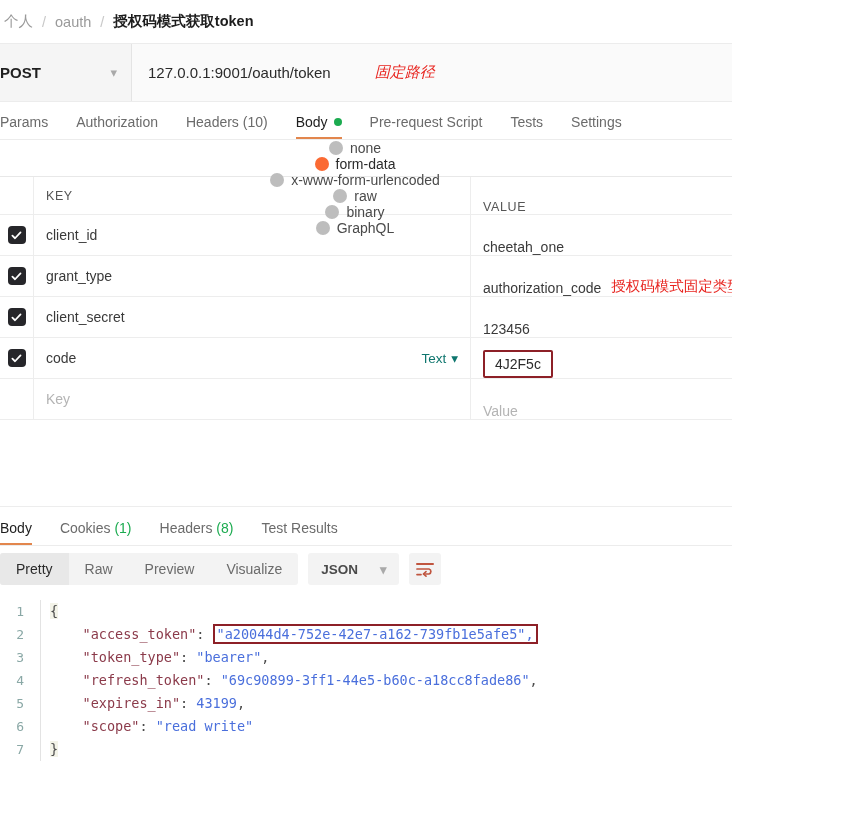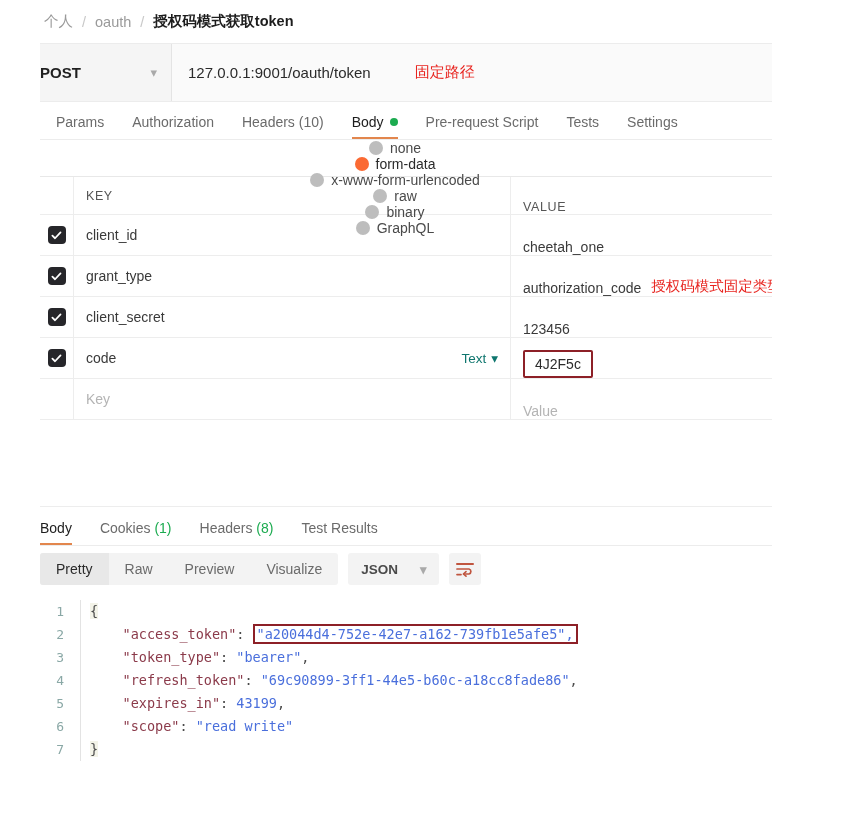--- a/index.html
+++ b/index.html
@@ -3,21 +3,21 @@
 <meta charset="utf-8">
 <style>
   * { box-sizing: border-box; }
   html, body {
     margin: 0; padding: 0;
     width: 851px; height: 814px;
     background: #ffffff;
     font-family: "Liberation Sans", sans-serif;
     -webkit-font-smoothing: antialiased;
   }
-  .app { position: relative; width: 732px; height: 814px; overflow: hidden; background:#fff;margin-left:40px; }
+  .app { position: relative; width: 732px; height: 814px; overflow: hidden; background:#fff; }
 
   
   .breadcrumb {
     height: 44px;
     display: flex; align-items: center;
     padding-left: 4px;
     font-size: 14.5px;
     border-bottom: 1px solid #ececec;
   }
   .bc-seg { color: #9a9a9a; }
@@ -45,28 +45,29 @@
     display: flex; align-items: center;
     padding-left: 16px;
     font-size: 15px; color: #2b2b2b;
     background: #fafafa;
   }
   .annot-red {
     color: #e8241f;
     font-size: 15px;
     margin-left: 44px;
     white-space: nowrap;
+    font-style: italic;
   }
 
   
   .reqtabs {
     height: 38px;
     display: flex; align-items: flex-end;
     gap: 0;
-    padding-left: 16px;
+    padding-left: 0;
     border-bottom: 1px solid #ececec;
   }
   .rtab {
     position: relative;
     font-size: 14px;
     color: #6b6b6b;
     padding: 0 14px 9px 14px;
     white-space: nowrap;
     display: flex; align-items: center; gap: 6px;
   }

